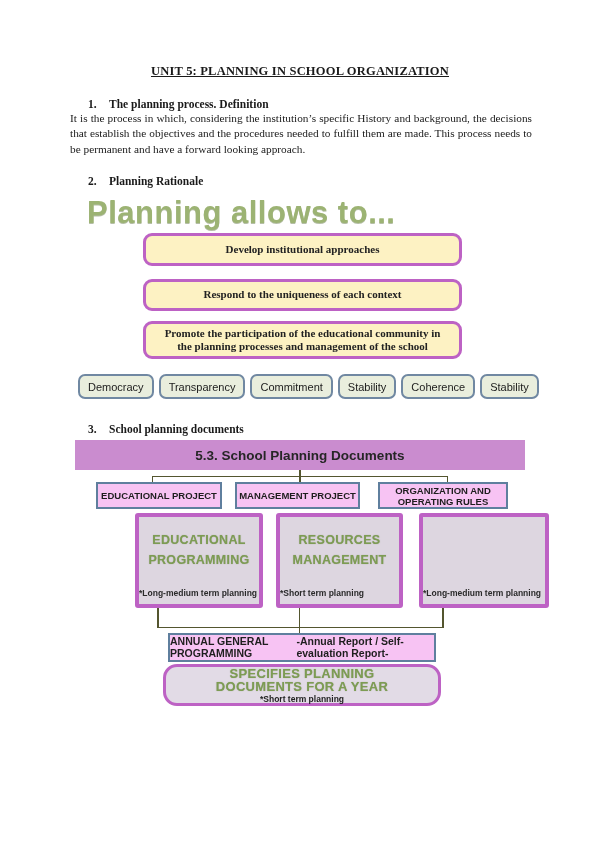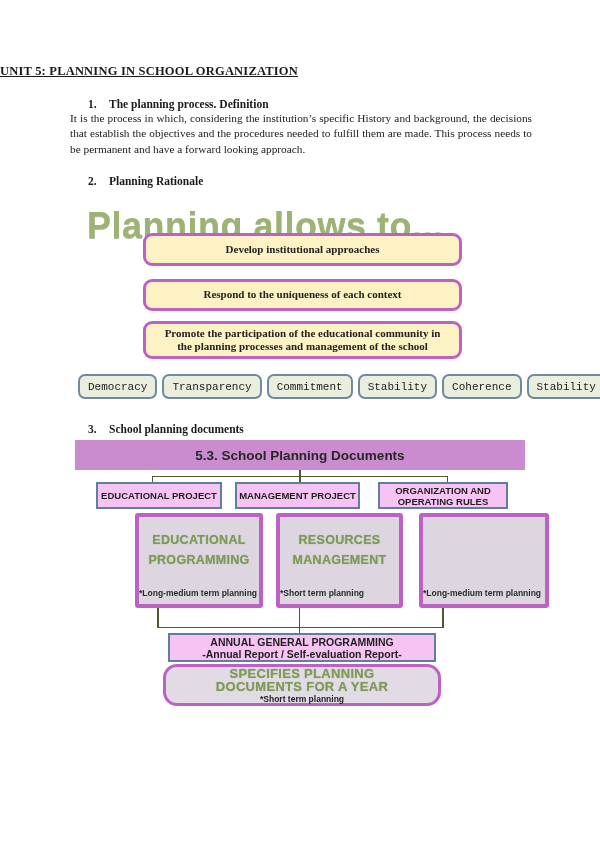--- a/index.html
+++ b/index.html
@@ -3,51 +3,51 @@
 <meta charset="utf-8">
 <style>
   html,body{margin:0;padding:0;background:#ffffff;}
   .page{
     position:relative;width:600px;height:848px;background:#ffffff;overflow:hidden;
     font-family:"Liberation Serif", serif;color:#1a1a1a;
   }
   
   .doc-title{
     position:absolute;top:64px;left:0;width:600px;margin:0;
-    font-size:12.5px;font-weight:bold;text-decoration:underline;
+    text-align:center;font-size:12.5px;font-weight:bold;text-decoration:underline;
     letter-spacing:.2px;
   }
   .h-item{position:absolute;left:88px;font-size:11.5px;font-weight:bold;}
   .h-num{display:inline-block;width:21px;}
   .body-text{
     position:absolute;top:111px;left:70px;width:462px;margin:0;
     font-size:11.3px;line-height:15.4px;text-align:justify;
   }
   
   .wordart{
-    position:absolute;top:205px;left:87px;
-    font-family:"Liberation Sans", sans-serif;font-size:36px;font-weight:800;
+    position:absolute;top:195px;left:87px;
+    font-family:"Liberation Sans", sans-serif;font-size:31px;font-weight:800;
     color:var(--wordart-green);letter-spacing:.5px;
     text-shadow:0 1px 0 rgba(90,110,60,.45);
   }
   .ybox{
     position:absolute;left:143px;width:319px;box-sizing:border-box;
     background:var(--yellow-fill);border:3px solid var(--purple-border);border-radius:9px;
     display:flex;align-items:center;justify-content:center;text-align:center;
     font-family:Liberation Serif, serif;font-size:11px;font-weight:bold;color:#222;
     padding:0 16px;line-height:13.5px;
   }
   .chips{
     position:absolute;top:374px;left:78px;width:445px;height:25px;
     display:flex;justify-content:space-between;gap:5px;
   }
   .chip{
     box-sizing:border-box;border:2px solid var(--chip-border);border-radius:7px;
     background:var(--chip-fill);display:flex;align-items:center;justify-content:center;
-    padding:0 8px;font-family:Liberation Mono, monospace;font-size:11px;color:#1c1c1c;
+    padding:0 8px;font-family:Liberation Sans, sans-serif;font-size:11px;color:#1c1c1c;
     white-space:nowrap;
   }
   
   .banner{
     position:absolute;top:440px;left:75px;width:450px;height:30px;
     background:var(--banner-fill);display:flex;align-items:center;justify-content:center;
     font-family:"Liberation Sans", sans-serif;font-size:13.5px;font-weight:bold;color:#262626;
   }
   .cline{position:absolute;background:var(--olive-line);}
   .hbox{
@@ -68,21 +68,21 @@
     color:var(--green-text);line-height:20px;letter-spacing:.3px;
     text-shadow:0 0 1px rgba(90,110,60,.5);
   }
   .big-note{
     margin-top:auto;margin-bottom:6px;text-align:left;
     font-family:"Liberation Sans", sans-serif;font-size:8.5px;font-weight:bold;color:#2a2a2a;
   }
   .annual{
     position:absolute;top:633px;left:168px;width:268px;height:29px;box-sizing:border-box;
     background:var(--pink-fill);border:2px solid var(--steel-border);
-    display:flex;flex-direction:column;align-items:center;justify-content:center;
+    display:flex;justify-content:center;
     font-family:"Liberation Sans", sans-serif;font-weight:bold;color:#1e1e1e;
   }
   .annual .l1{font-size:10.5px;line-height:12px;}
   .annual .l2{font-size:10.5px;line-height:12px;}
   .specifies{
     position:absolute;top:664px;left:163px;width:278px;height:42px;box-sizing:border-box;
     background:var(--lavender2-fill);border:3.5px solid var(--purple-border);border-radius:14px;
     display:flex;flex-direction:column;align-items:center;justify-content:center;
   }
   .specifies .g{

